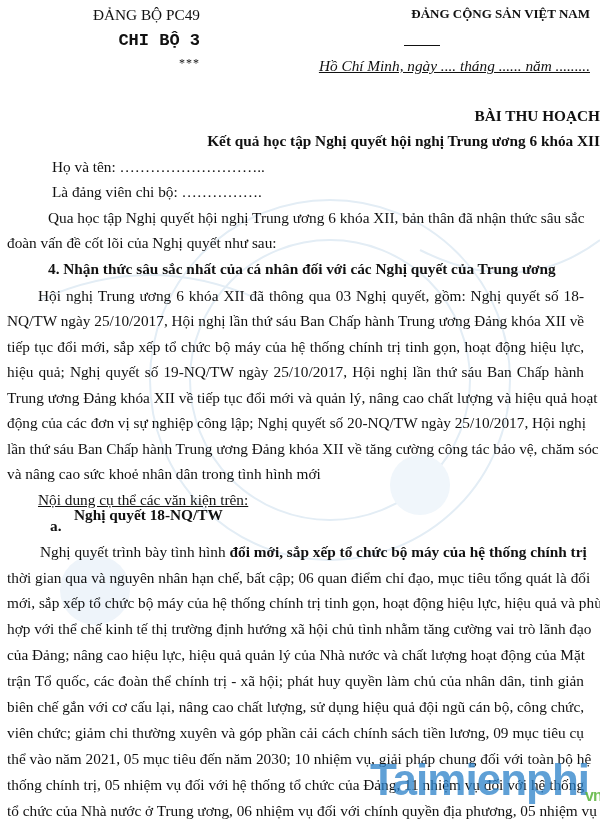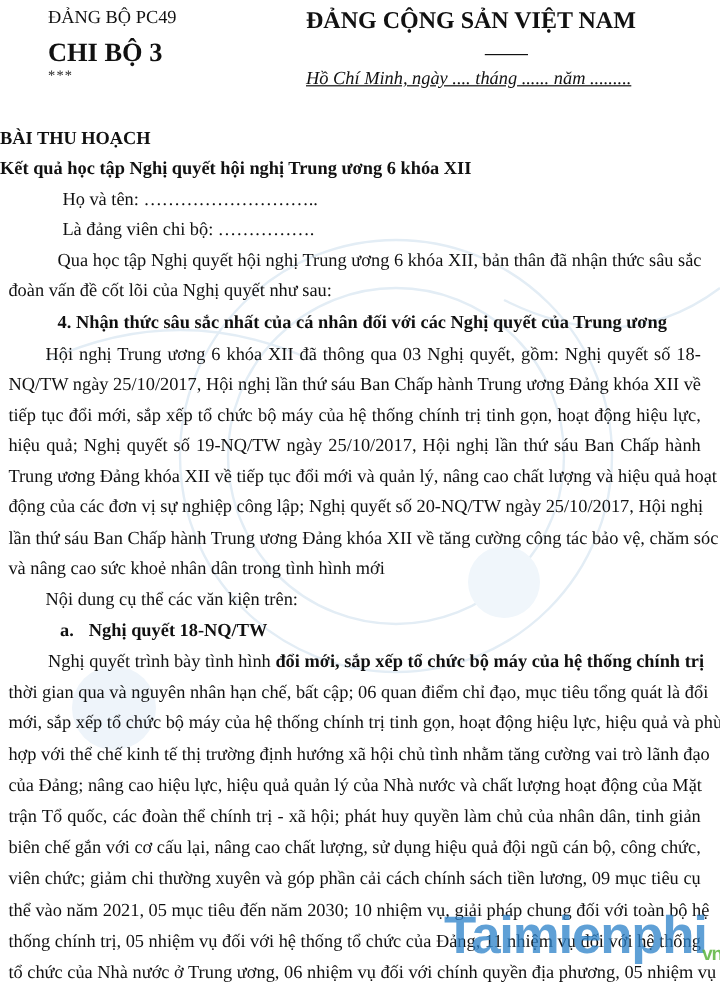--- a/index.html
+++ b/index.html
@@ -8,21 +8,21 @@
     background: #ffffff;
     font-family: "Liberation Serif", "DejaVu Serif", serif;
     color: #111;
     font-size: 15.3px;
   }
   .wm-bg {
     position: absolute; left: 0; top: 0; width: 600px; height: 830px;
     pointer-events: none; z-index: 0;
   }
   .abs { position: absolute; z-index: 1; white-space: nowrap; }
-  .center { text-align: left; }
+  .center { text-align: right; }
   .bold { font-weight: bold; }
   .ital { font-style: italic; }
   .line { position: absolute; left: 20px; width: 560px; white-space: nowrap; z-index: 1; }
   .just { text-align: justify; text-align-last: justify; }
   .logo {
     position: absolute; left: 370px; top: 755px; z-index: 2;
     font-family: "Liberation Sans", sans-serif; font-weight: bold;
     font-size: 44px; color: rgba(41,128,200,0.75); letter-spacing: -1px;
     white-space: nowrap;
   }
@@ -36,24 +36,24 @@
     <circle cx="330" cy="380" r="180"></circle>
     <circle cx="330" cy="380" r="140"></circle>
     <path d="M40 300 Q 150 250 260 300"></path>
     <path d="M420 250 Q 520 300 600 240"></path>
   </g>
   <circle cx="95" cy="590" r="35" fill="#eef4fa"></circle>
   <circle cx="420" cy="485" r="30" fill="#f0f6fb"></circle>
 </svg>
 
 <div class="abs center" style="left:40px; top:6px; width:160px;">ĐẢNG BỘ PC49</div>
-<div class="abs center bold" style="left:40px; top:31px; width:160px; font-size:22px;">CHI BỘ 3</div>
+<div class="abs center bold" style="left:40px; top:31px; width:160px; font-size:17px;font-family:Liberation Mono, monospace;">CHI BỘ 3</div>
 <div class="abs center" style="left:40px; top:56px; width:160px; font-size:12px; letter-spacing:1px;">***</div>
 
-<div class="abs center bold" style="left:255px; top:6px; width:335px; font-size:20px;">ĐẢNG CỘNG SẢN VIỆT NAM</div>
+<div class="abs center bold" style="left:255px; top:6px; width:335px; font-size:13px;">ĐẢNG CỘNG SẢN VIỆT NAM</div>
 <div class="abs" style="left:404px; top:45px; width:36px; border-top:1.5px solid #111;"></div>
 <div class="abs center ital" style="left:255px; top:57px; width:335px;text-decoration:underline;">Hồ Chí Minh, ngày .... tháng ...... năm .........</div>
 
 <div class="abs center bold" style="left:0; top:107px; width:600px;">BÀI THU HOẠCH</div>
 <div class="abs center bold" style="left:0; top:132px; width:600px;">Kết quả học tập Nghị quyết hội nghị Trung ương 6 khóa XII</div>
 
 <div class="abs" style="left:52px; top:158px;">Họ và tên: ………………………..</div>
 <div class="abs" style="left:52px; top:183px;">Là đảng viên chi bộ: …………….</div>
 
 <div class="abs" style="left:48px; top:209px; width:532px; text-align:justify; text-align-last:justify;">Qua học tập Nghị quyết hội nghị Trung ương 6 khóa XII, bản thân đã nhận thức sâu sắc</div>
@@ -62,24 +62,24 @@
 <div class="abs bold" style="left:48px; top:260px;">4. Nhận thức sâu sắc nhất của cá nhân đối với các Nghị quyết của Trung ương</div>
 
 <div class="line just" style="left:38px; width:546px; top:287px;">Hội nghị Trung ương 6 khóa XII đã thông qua 03 Nghị quyết, gồm: Nghị quyết số 18-</div>
 <div class="line just" style="left:7px; width:577px; top:312px;">NQ/TW ngày 25/10/2017, Hội nghị lần thứ sáu Ban Chấp hành Trung ương Đảng khóa XII về</div>
 <div class="line just" style="left:7px; width:577px; top:338px;">tiếp tục đổi mới, sắp xếp tổ chức bộ máy của hệ thống chính trị tinh gọn, hoạt động hiệu lực,</div>
 <div class="line just" style="left:7px; width:577px; top:363px;">hiệu quả; Nghị quyết số 19-NQ/TW ngày 25/10/2017, Hội nghị lần thứ sáu Ban Chấp hành</div>
 <div class="line just" style="left:7px; width:577px; top:389px;">Trung ương Đảng khóa XII về tiếp tục đổi mới và quản lý, nâng cao chất lượng và hiệu quả hoạt</div>
 <div class="line just" style="left:7px; width:577px; top:414px;">động của các đơn vị sự nghiệp công lập; Nghị quyết số 20-NQ/TW ngày 25/10/2017, Hội nghị</div>
 <div class="line just" style="left:7px; width:577px; top:440px;">lần thứ sáu Ban Chấp hành Trung ương Đảng khóa XII về tăng cường công tác bảo vệ, chăm sóc</div>
 <div class="abs" style="left:7px; top:465px;">và nâng cao sức khoẻ nhân dân trong tình hình mới</div>
-<div class="abs" style="left:38px; top:491px;">Nội dung cụ thể các văn kiện trên:</div>
+<div class="abs" style="left:38px; top:491px;text-decoration:underline;">Nội dung cụ thể các văn kiện trên:</div>
 
 <div class="abs bold" style="left:50px; top:517px;">a.</div>
-<div class="abs bold" style="left:74px; top:517px;">Nghị quyết 18-NQ/TW</div>
+<div class="abs bold" style="left:74px; top:506px;">Nghị quyết 18-NQ/TW</div>
 
 <div class="line just" style="left:40px; width:544px; top:543px;">
   <span>Nghị quyết trình bày tình hình </span><span class="bold">đổi mới, sắp xếp tổ chức bộ máy của hệ thống chính trị</span>
 </div>
 <div class="line just" style="left:7px; width:577px; top:569px;">thời gian qua và nguyên nhân hạn chế, bất cập; 06 quan điểm chỉ đạo, mục tiêu tổng quát là đổi</div>
 <div class="line just" style="left:7px; width:577px; top:594px;">mới, sắp xếp tổ chức bộ máy của hệ thống chính trị tinh gọn, hoạt động hiệu lực, hiệu quả và phù</div>
 <div class="line just" style="left:7px; width:577px; top:620px;">hợp với thể chế kinh tế thị trường định hướng xã hội chủ tình nhằm tăng cường vai trò lãnh đạo</div>
 <div class="line just" style="left:7px; width:577px; top:646px;">của Đảng; nâng cao hiệu lực, hiệu quả quản lý của Nhà nước và chất lượng hoạt động của Mặt</div>
 <div class="line just" style="left:7px; width:577px; top:672px;">trận Tổ quốc, các đoàn thể chính trị - xã hội; phát huy quyền làm chủ của nhân dân, tinh giản</div>
 <div class="line just" style="left:7px; width:577px; top:698px;">biên chế gắn với cơ cấu lại, nâng cao chất lượng, sử dụng hiệu quả đội ngũ cán bộ, công chức,</div>

